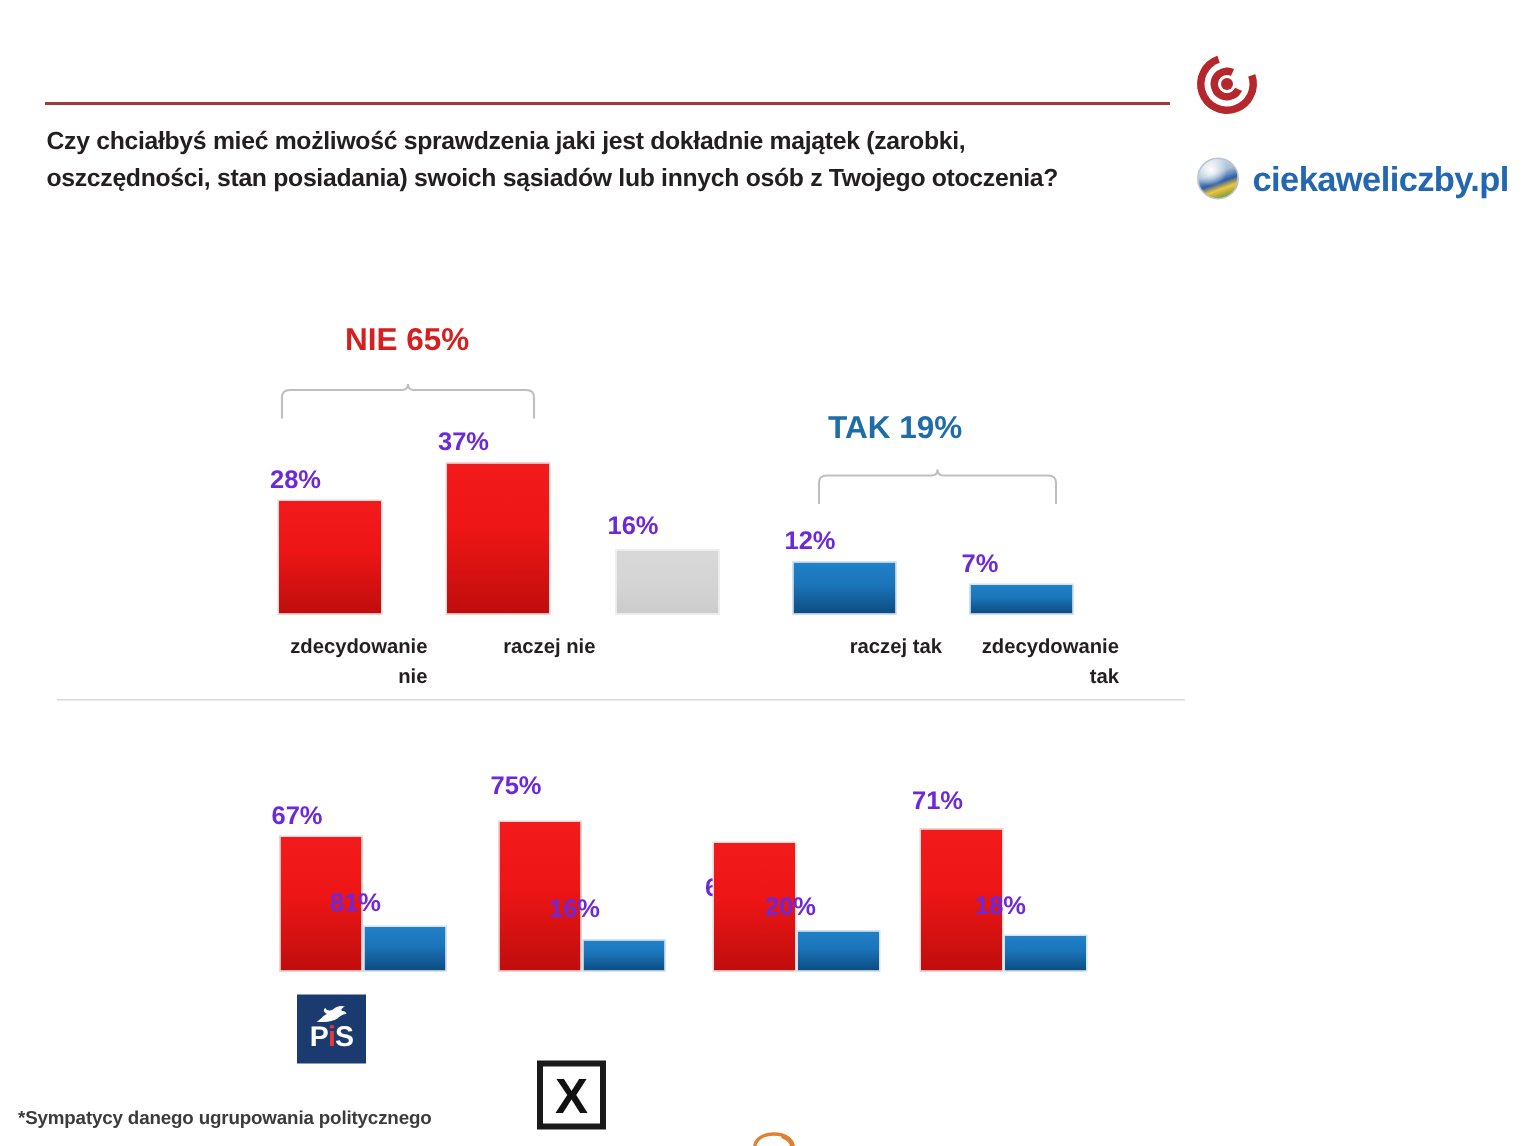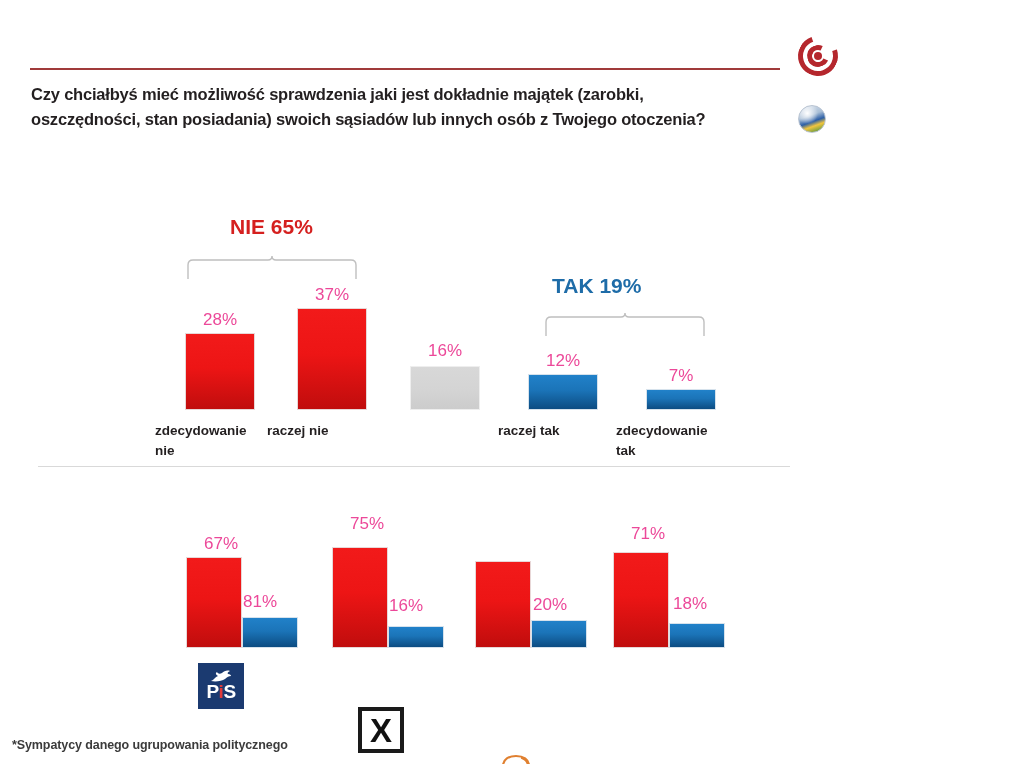--- a/index.html
+++ b/index.html
@@ -130,31 +130,31 @@
     border: 1px solid #d6e2ec;
   }
   .bar.grey {
     background: linear-gradient(to bottom, #d8d8d8 0%, #d4d4d4 55%, #cccccc 100%);
     border: 1px solid #eeeeee;
   }
 
   .value-label {
     position: absolute;
     font-size: 17px;
-    font-weight: normal;
-    color: #ec4899;
-    text-align: center;
+    font-weight: bold;
+    color: #6d28d9;
+    text-align: left;
     white-space: nowrap;
   }
   .cat-label {
     position: absolute;
     font-size: 13.5px;
     font-weight: bold;
     color: #231f20;
-    text-align: left;
+    text-align: right;
     line-height: 1.45;
   }
 
   .group-label {
     position: absolute;
     font-size: 21px;
     font-weight: bold;
     white-space: nowrap;
   }
   .group-label.nie { color: #d5201f; }
@@ -247,20 +247,21 @@
 <div id="logo-ariadna">
   <div id="ariadna-mark">
     <div class="ring"></div>
     <div class="inner"></div>
     <div class="dot"></div>
   </div>
 </div>
 
 <div id="logo-ciekawe">
   <div id="globe-icon"></div>
+  <div id="ciekawe-word">ciekaweliczby.pl</div>
 </div>
 
 <div class="stage" id="top-chart" style="left:0;top:0;width:1024px;height:470px;">
 
   <div class="group-label nie" style="left:230px;top:215px;">NIE 65%</div>
   <svg class="brace" style="left:186px;top:255px;" width="172" height="26">
     <path d="M2,24 L2,10 Q2,5 7,5 L82,5 Q86,5 86,1 Q86,5 90,5 L165,5 Q170,5 170,10 L170,24" fill="none" stroke="#bfbfbf" stroke-width="1.4"></path>
   </svg>
 
   <div class="group-label tak" style="left:552px;top:274px;">TAK 19%</div>

